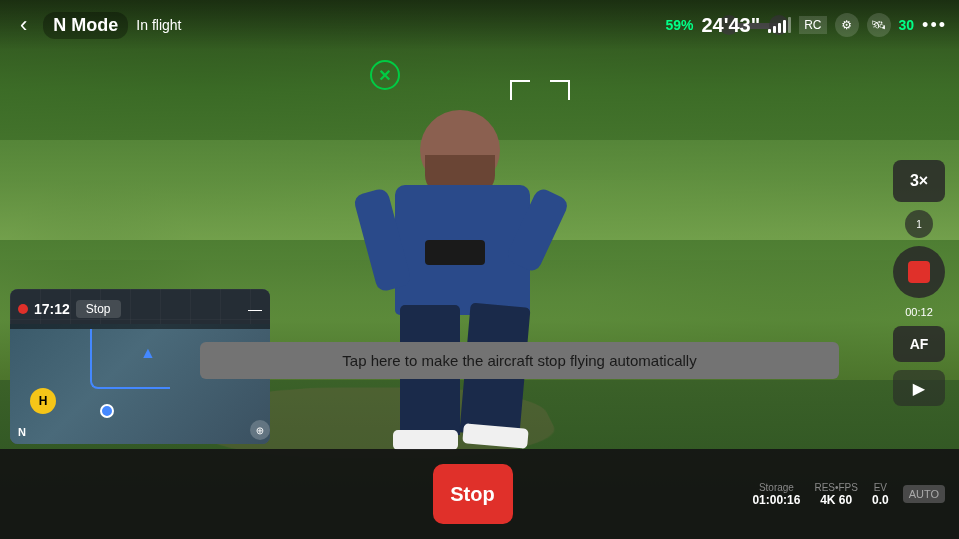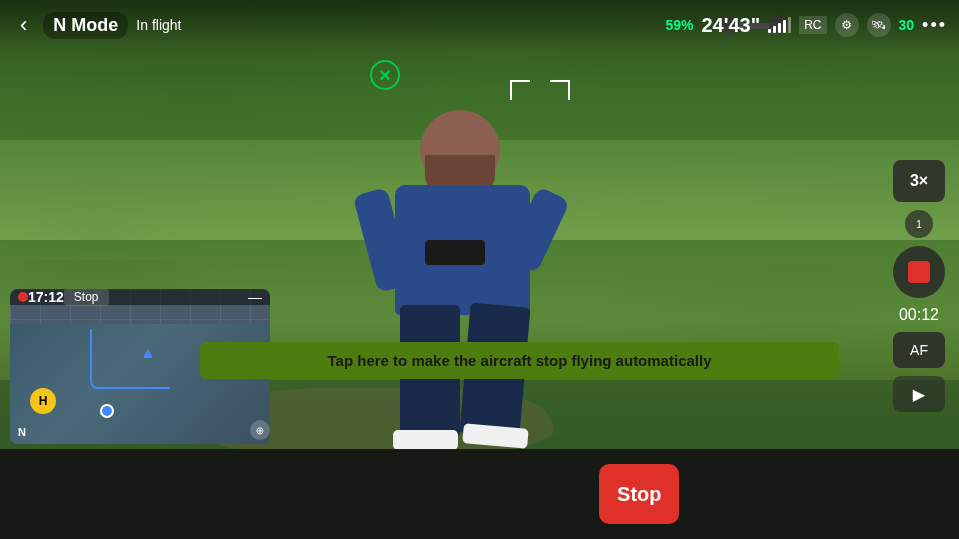--- a/index.html
+++ b/index.html
@@ -219,35 +219,35 @@
 
     .record-inner {
       width: 22px;
       height: 22px;
       background: #e0302a;
       border-radius: 4px;
     }
 
     .record-timer {
       color: white;
-      font-size: 16px;
+      font-size: 11px;
       text-align: center;
     }
 
     .af-btn {
       width: 52px;
       height: 36px;
       background: rgba(40,40,40,0.85);
       border-radius: 8px;
       display: flex;
       align-items: center;
       justify-content: center;
       color: white;
       font-size: 14px;
-      font-weight: 400;
+      font-weight: 700;
       cursor: pointer;
     }
 
     .playback-btn {
       width: 52px;
       height: 36px;
       background: rgba(40,40,40,0.6);
       border-radius: 8px;
       display: flex;
       align-items: center;
@@ -331,25 +331,26 @@
       height: 14px;
       background: #4488ff;
       border-radius: 50%;
       border: 2px solid white;
     }
 
     
     .map-top-bar {
       position: absolute;
       top: 0; left: 0; right: 0;
-      height: 16px;
+      height: 40px;
       background: rgba(0,0,0,0.5);
       display: flex;
       align-items: center;
       padding: 0 8px;
+      gap: 6px;
     }
 
     .map-record-dot {
       width: 10px;
       height: 10px;
       background: #e0302a;
       border-radius: 50%;
     }
 
     .map-time {
@@ -389,24 +390,24 @@
       color: white;
       font-size: 10px;
     }
 
     
     #tooltip-banner {
       position: absolute;
       bottom: 160px;
       left: 200px;
       right: 120px;
-      background: #4d7c0f;
+      background: #737373;
       color: #1a1a1a;
       font-size: 15px;
-      font-weight: 700;
+      font-weight: 400;
       padding: 10px 16px;
       border-radius: 6px;
       text-align: center;
     }
 
     
     #bottom-bar {
       position: absolute;
       bottom: 0; left: 0; right: 0;
       height: 90px;
@@ -668,13 +669,28 @@
 
 
     <div class="bottom-btn">
       <div class="stop-btn-main">
         <span>Stop</span>
       </div>
     </div>
 
   </div>
 
+  <div id="bottom-right-info">
+    <div class="info-block">
+      <span class="info-label">Storage</span>
+      <span class="info-value">01:00:16</span>
+    </div>
+    <div class="info-block">
+      <span class="info-label">RES•FPS</span>
+      <span class="info-value">4K 60</span>
+    </div>
+    <div class="info-block">
+      <span class="info-label">EV</span>
+      <span class="info-value">0.0</span>
+    </div>
+    <div class="auto-badge">AUTO</div>
+  </div>
 </div>
 
 </body></html>

